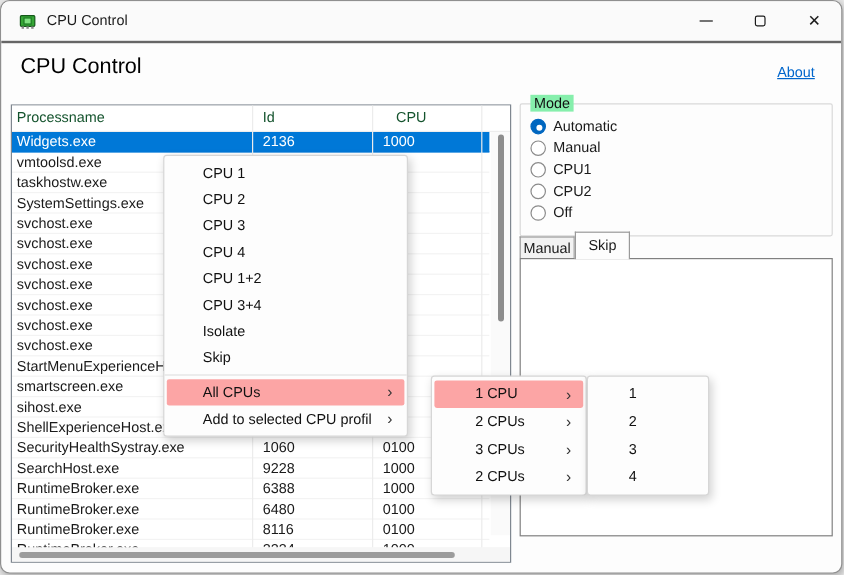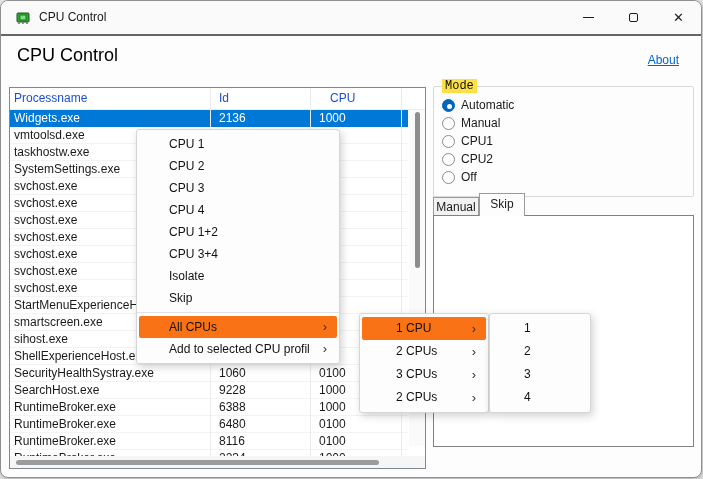--- a/index.html
+++ b/index.html
@@ -21,38 +21,38 @@
   .title-sep { position:absolute; left:0; top:33px; right:0; height:2px; background:#666; }
 
   
   .heading { position:absolute; left:16px; top:44px; font-size:18px; color:#000; }
   .about { position:absolute; right:22px; top:52px; color:#0066cc; text-decoration:underline; cursor:pointer; }
 
   
   .listview { position:absolute; left:8px; top:86px; width:417px; height:382px;
               background:#fff; border:1px solid #7f8790; }
   .lheader { position:absolute; left:0; top:0; right:0; height:22px; border-bottom:1px solid #ededed; background:#fff; }
-  .lheader span { position:absolute; line-height:21px; color:#1d4ed8; }
+  .lheader span { position:absolute; line-height:21px; color:#14532d; }
   .h-name { left:4px; } .h-id { left:209px; } .h-cpu { left:320px; }
   .lrows { position:absolute; left:0; top:22px; width:398px; height:348px; overflow:hidden; z-index:1; }
   .lrow { position:relative; height:17px; line-height:16px; border-bottom:1px solid #f3f3f3; white-space:nowrap; }
   .lrow span { position:absolute; top:0; }
   .c-name { left:4px; } .c-id { left:209px; } .c-cpu { left:309px; }
   .lrow.sel { background:#0078d7; color:#fff; border-bottom-color:#0078d7; }
   .gridline { position:absolute; top:0; width:1px; height:370px; background:#ececec; z-index:2; pointer-events:none; }
   .gl1 { left:200px; } .gl2 { left:300px; } .gl3 { left:391px; }
   .vscroll { position:absolute; right:0; top:22px; width:16px; height:336px; background:#fafafa; z-index:3; }
   .vthumb { position:absolute; right:5px; top:2px; width:5px; height:156px; background:#8d8d8d; border-radius:3px; }
   .hscroll { position:absolute; left:0; bottom:0; width:415px; height:12px; background:#f6f6f6; z-index:3; }
   .hthumb { position:absolute; left:6px; top:4px; width:363px; height:5px; background:#9c9c9c; border-radius:3px; }
 
   
   .groupbox { position:absolute; left:432px; top:85px; width:261px; height:111px;
               border:1px solid #d9d9d9; border-radius:2px; }
-  .gb-label { position:absolute; left:8px; top:-8px; background:#fde047; padding:0 3px; color:#111;font-family:Liberation Mono, monospace; }
+  .gb-label { position:absolute; left:8px; top:-8px; background:#86efac; padding:0 3px; color:#111; }
   .radio-row { position:absolute; left:8px; height:16px; display:flex; align-items:center; cursor:default; }
   .radio { width:13px; height:13px; border-radius:50%; border:1px solid #8b8b8b; background:#fff;
            display:inline-block; margin-right:6px; position:relative; flex:0 0 auto; }
   .radio.checked { background:#0067c0; border-color:#0067c0; }
   .radio.checked::after { content:""; position:absolute; left:4px; top:4px; width:5px; height:5px;
                           border-radius:50%; background:#fff; }
   .tab { position:absolute; border:1px solid #9a9a9a; border-bottom:none; text-align:center; cursor:default; }
   .tab-manual { left:432px; top:196px; width:46px; height:18px; line-height:18px; background:#f2f2f2; }
   .tab-skip { left:478px; top:192px; width:46px; height:23px; line-height:21px; background:#fdfdfd; z-index:3; }
   .tabpane { position:absolute; left:432px; top:214px; width:261px; height:232px;
@@ -64,21 +64,21 @@
   .menu { position:absolute; background:#fdfdfd; border:1px solid #d6d6d6; border-radius:3px;
           box-shadow:2px 3px 8px rgba(0,0,0,.18); padding:3px 0; }
   .ctx-menu   { left:135px; top:128px; width:204px; z-index:10; }
   .submenu1   { left:358px; top:312px; width:130px; z-index:11; }
   .submenu2   { left:488px; top:312px; width:102px; z-index:12; }
   .mi { position:relative; height:22px; line-height:22px; margin:0 2px; border-radius:2px;
         padding-left:30px; cursor:default; white-space:nowrap; color:#111; }
   .submenu1 .mi, .submenu2 .mi { height:23px; line-height:23px; }
   .submenu1 .mi { padding-left:34px; }
   .submenu2 .mi { padding-left:32px; }
-  .mi.hl { background:#f97316; }
+  .mi.hl { background:#fca5a5; }
   .chev { position:absolute; right:10px; top:0; font-size:13px; color:#333; }
   .msep { height:1px; background:#e2e2e2; margin:3px 0; }
 </style>
 </head>
 <body>
 
 <div class="window">
 
   <div class="titlebar">
     <svg class="app-icon" viewBox="0 0 18 18">

